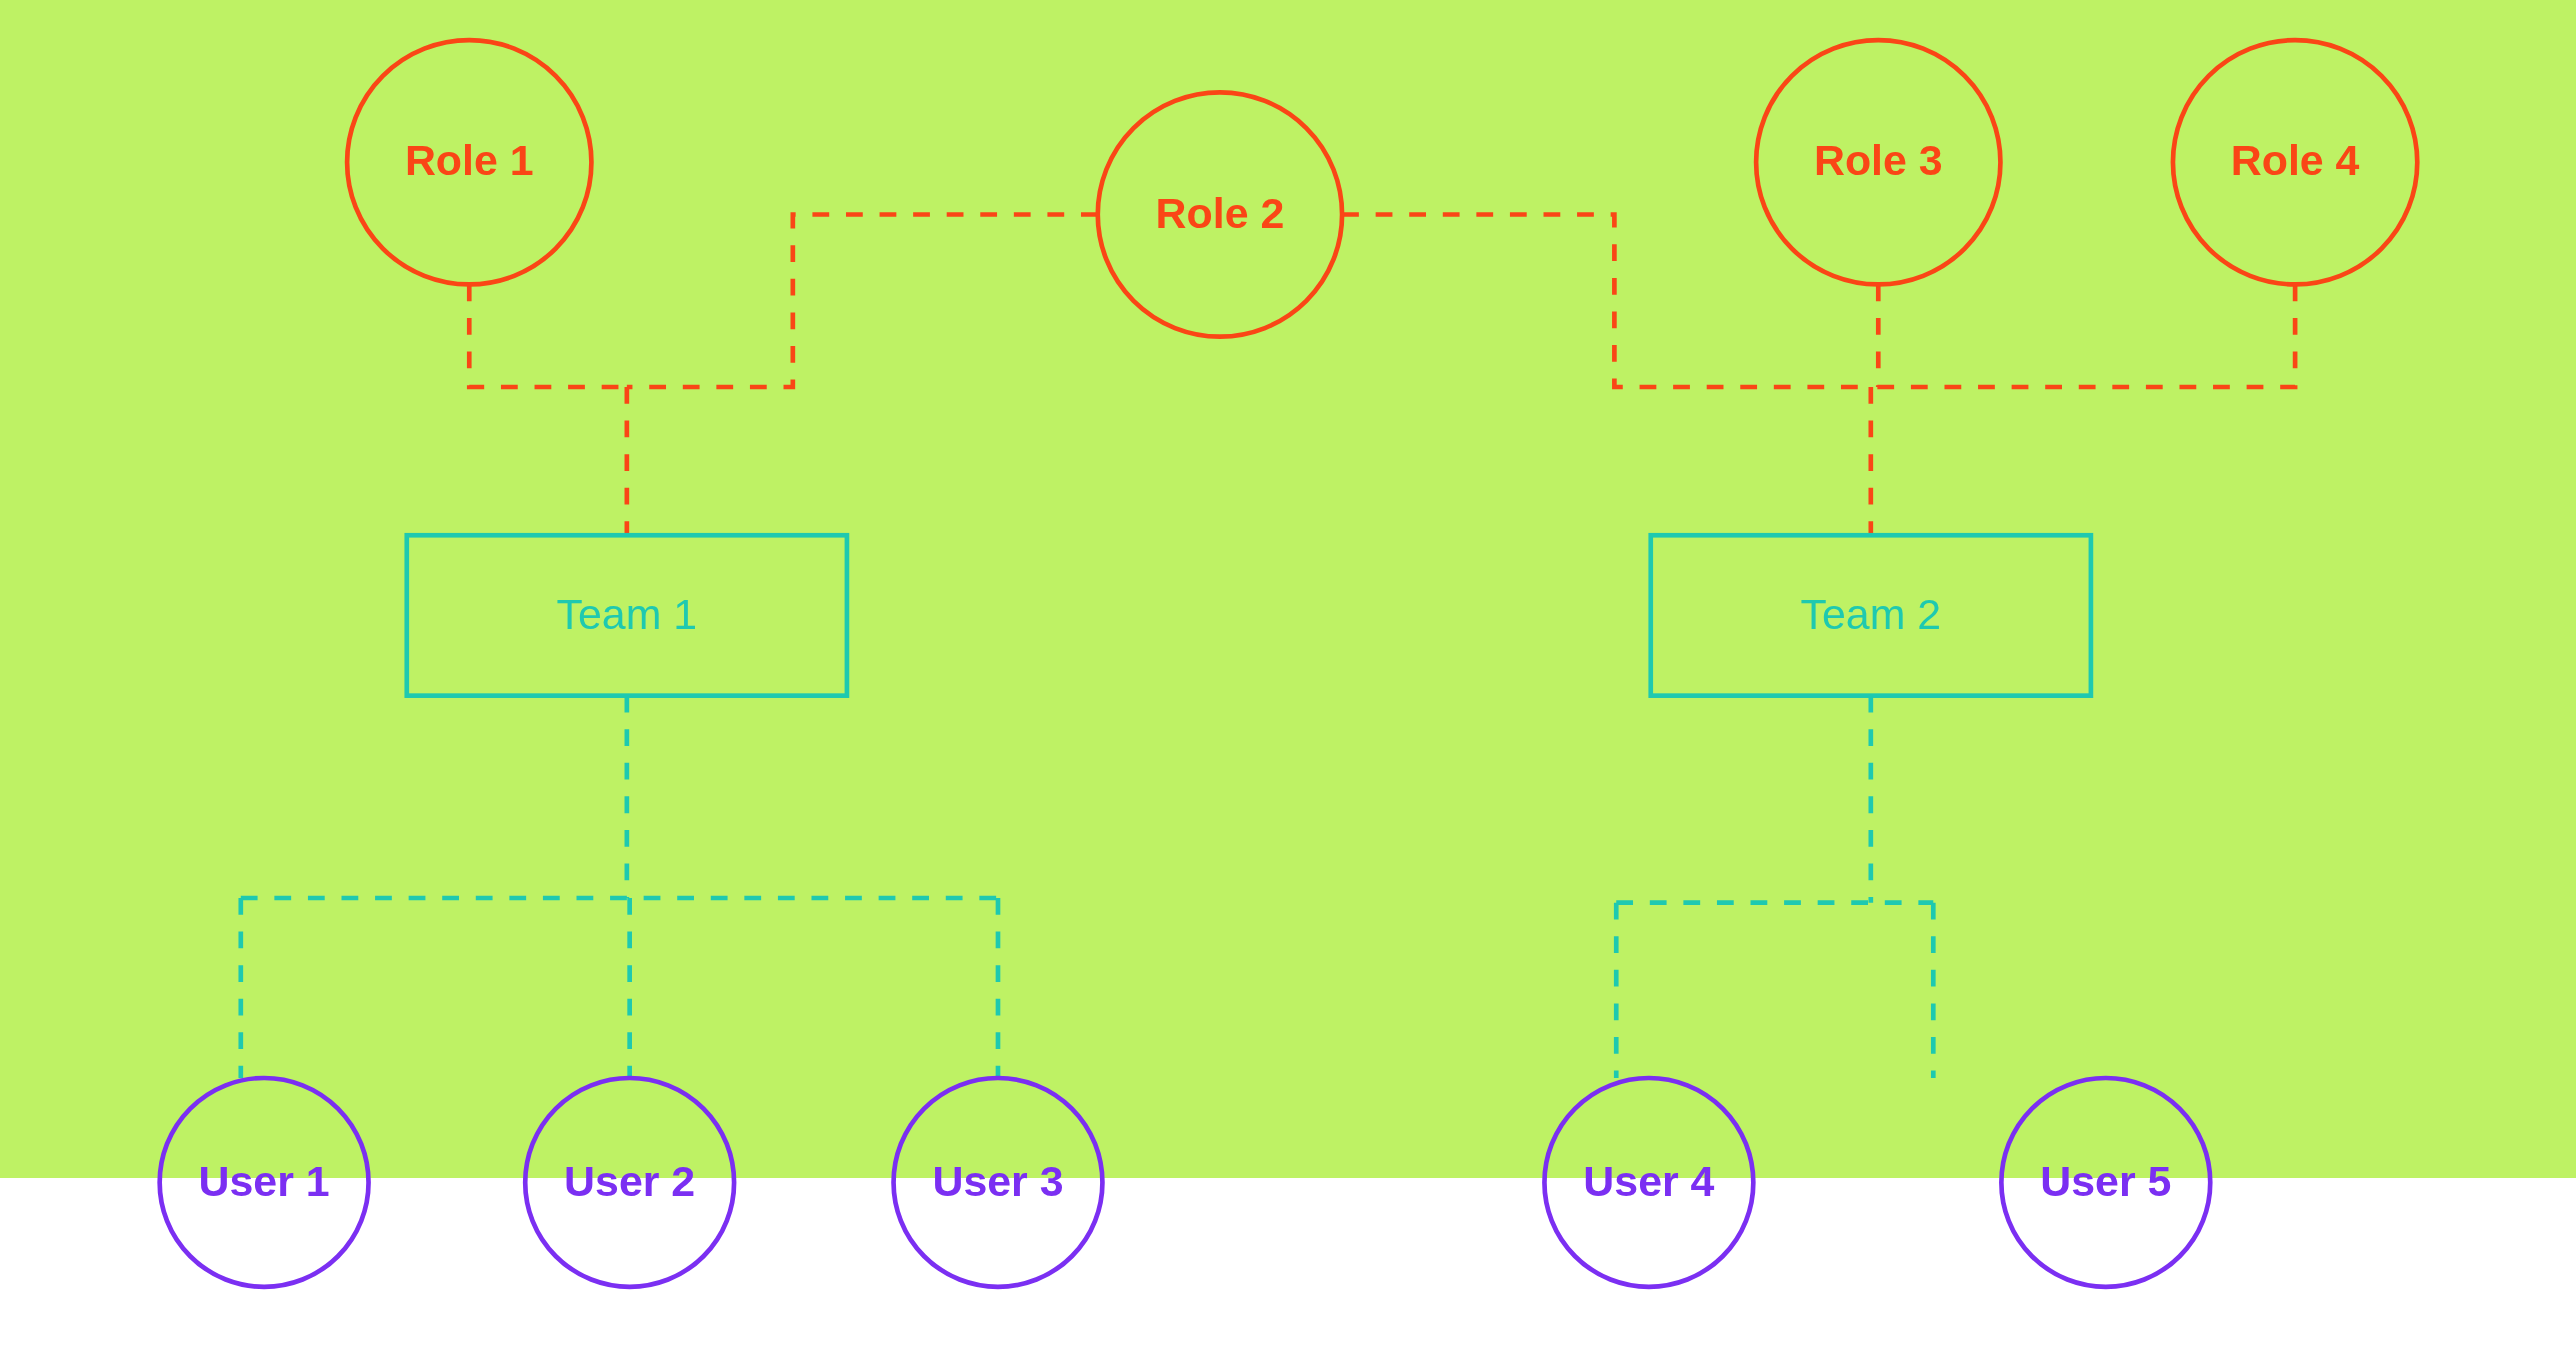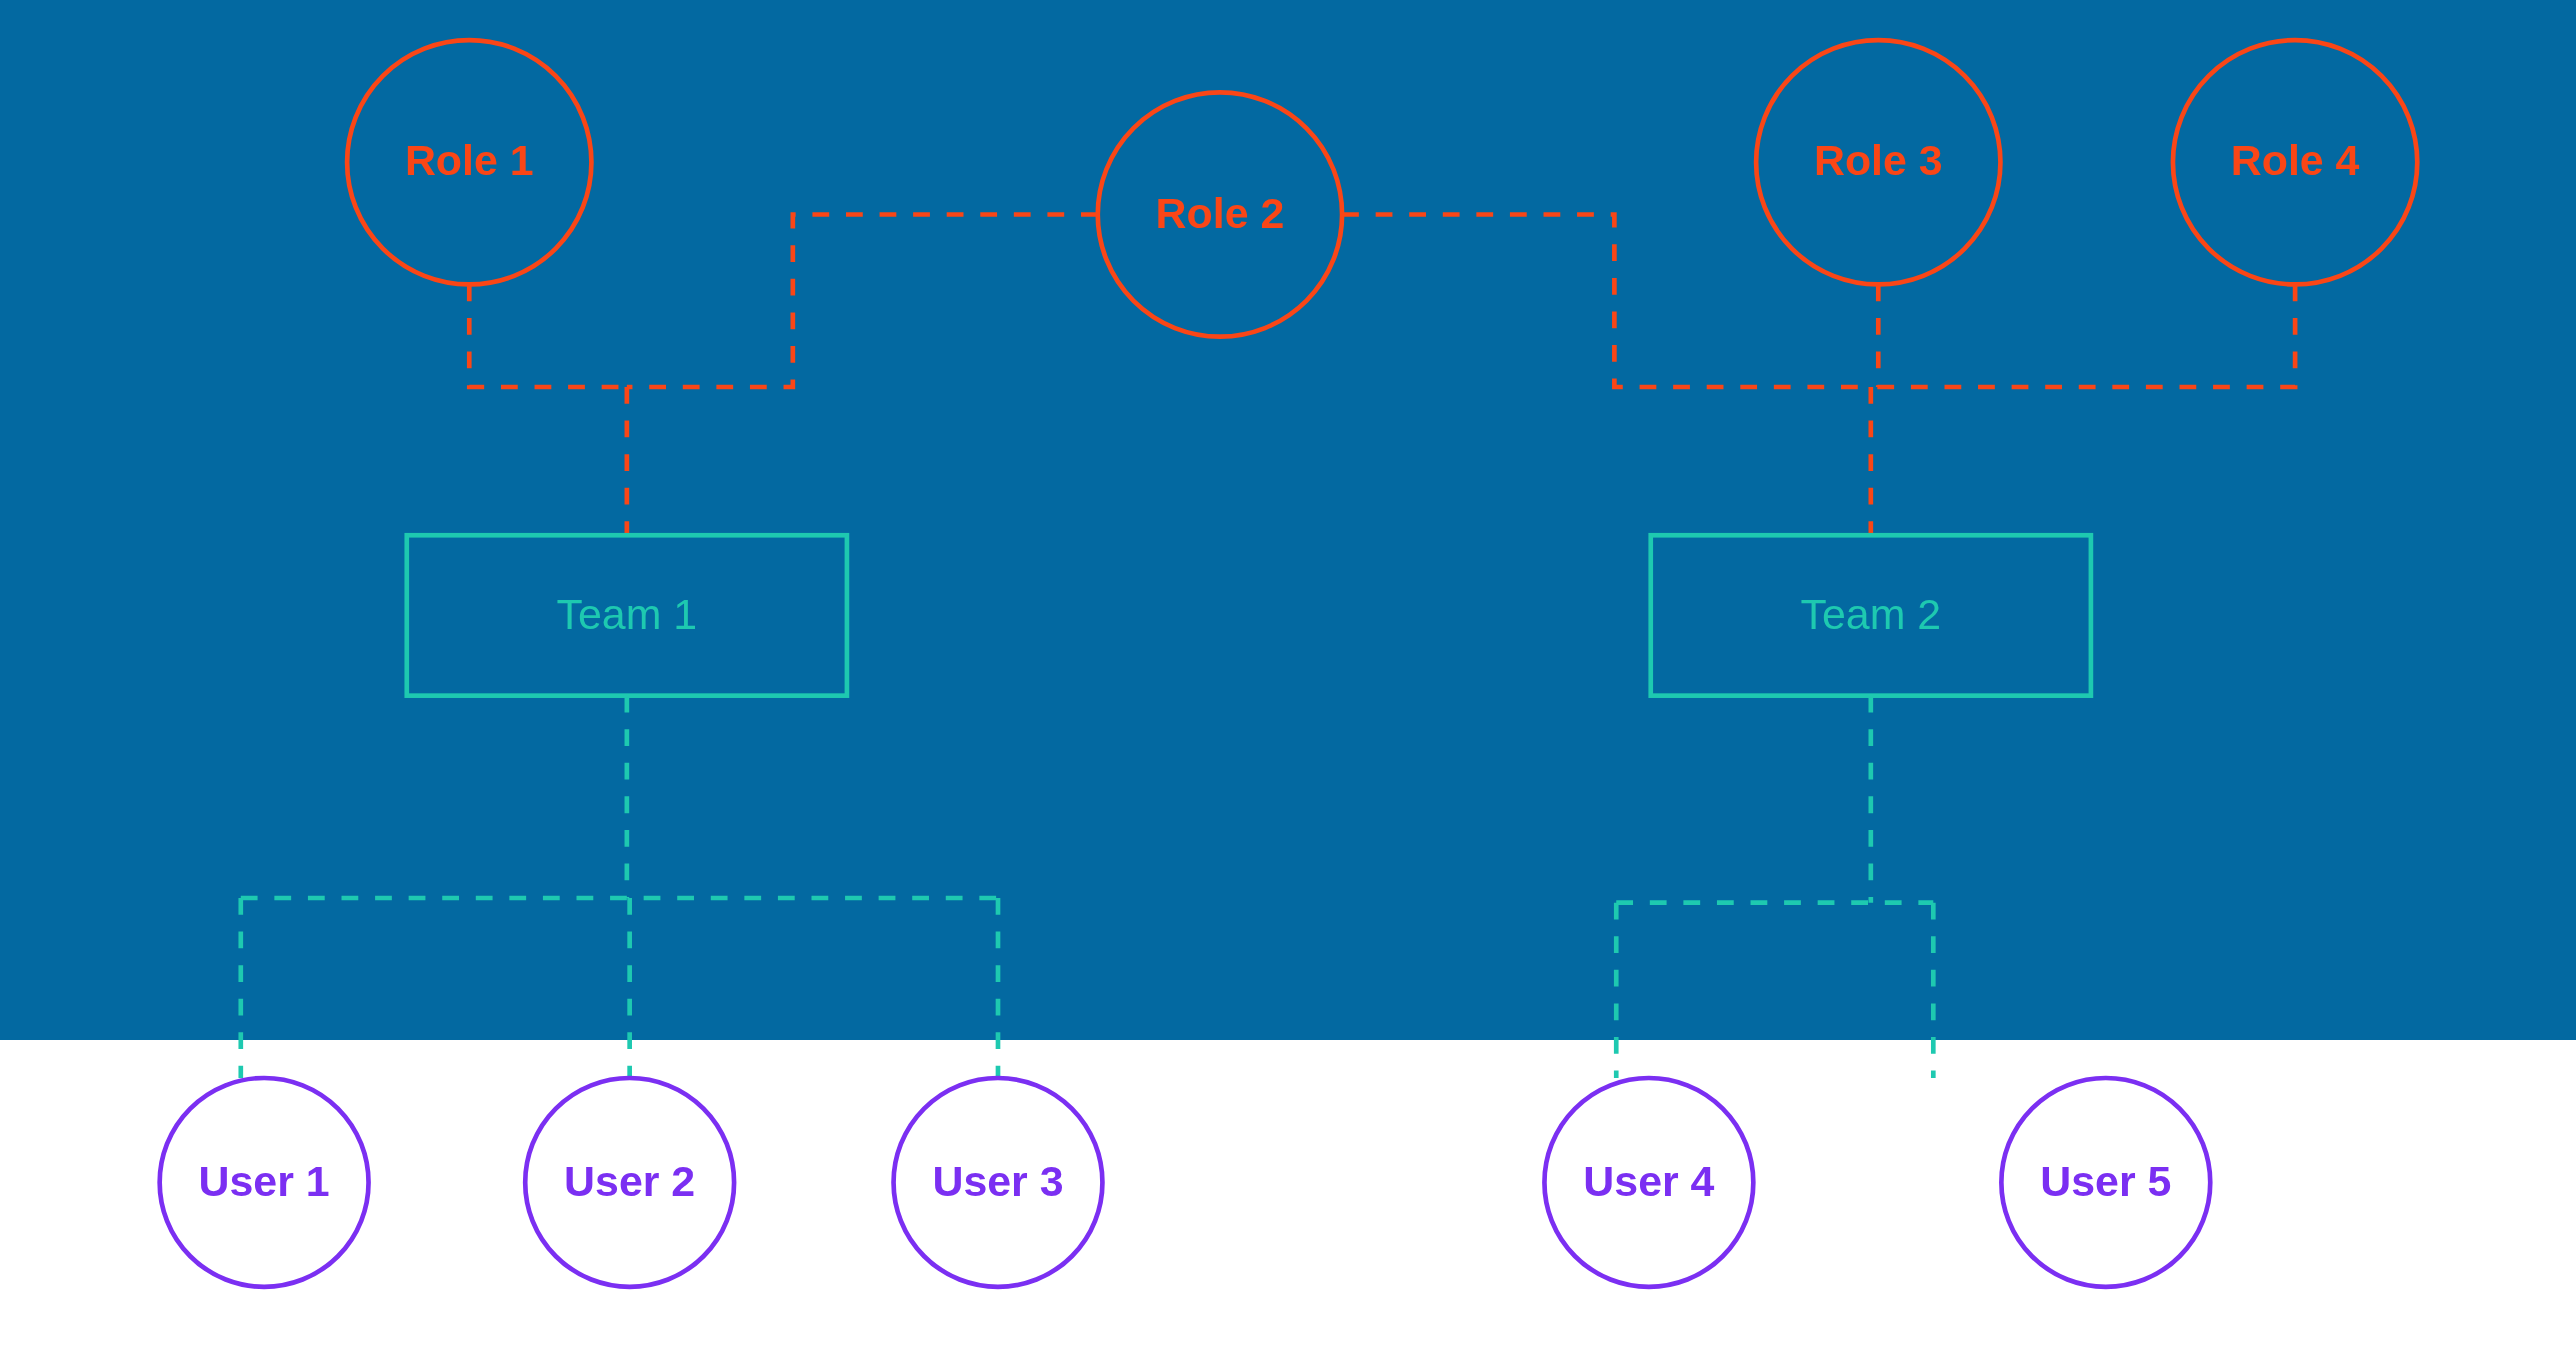--- a/index.html
+++ b/index.html
@@ -9,22 +9,22 @@
   }
   body {
     width: 2576px;
     height: 1354px;
     font-family: "Liberation Sans", sans-serif;
     overflow: hidden;
   }
   #diagram-root {
     position: relative;
     width: 2576px;
-    height: 1040px;
-    background: #0369a1;
+    height: 1178px;
+    background: #bef264;
   }
   svg.canvas {
     position: absolute;
     top: 0;
     left: 0;
     width: 2576px;
     height: 1354px;
     display: block;
   }
   .node-shape {

